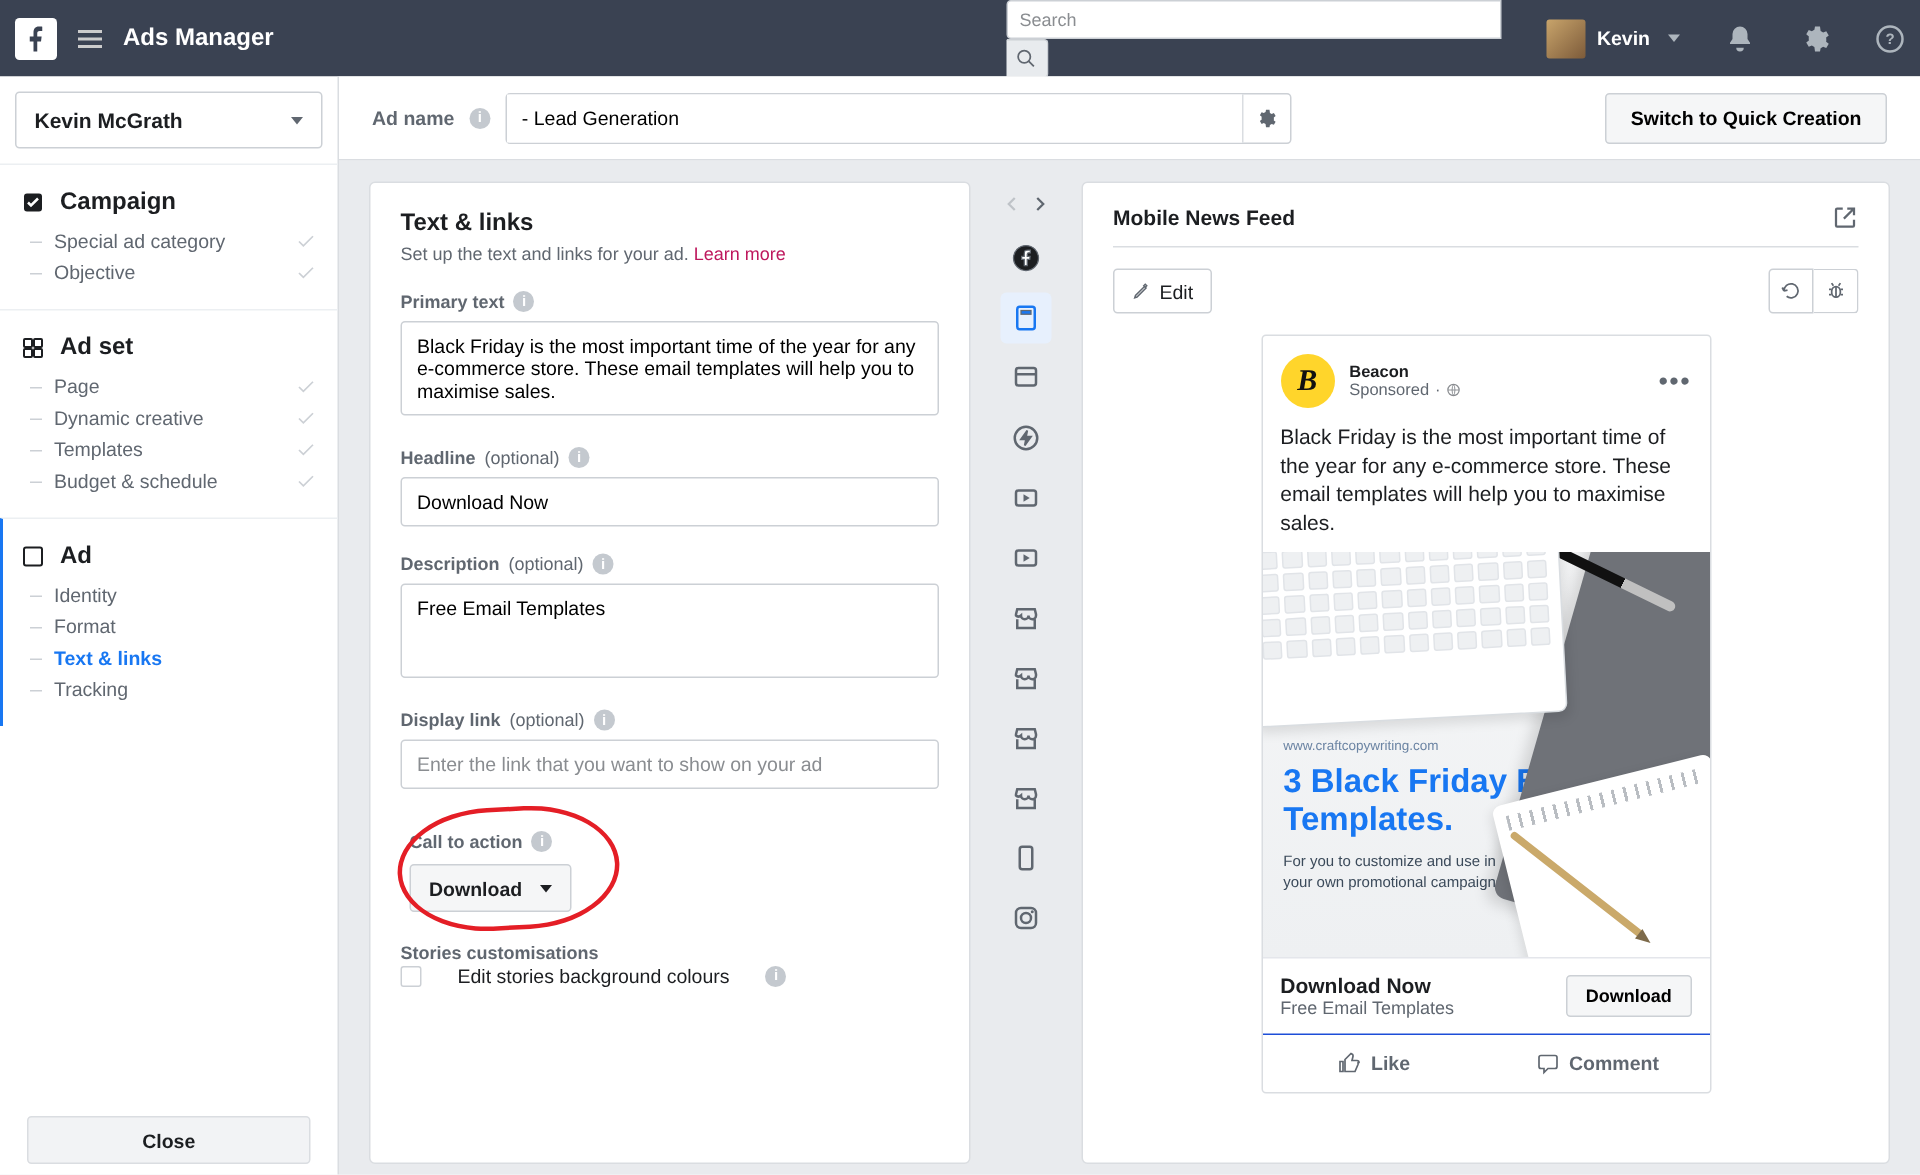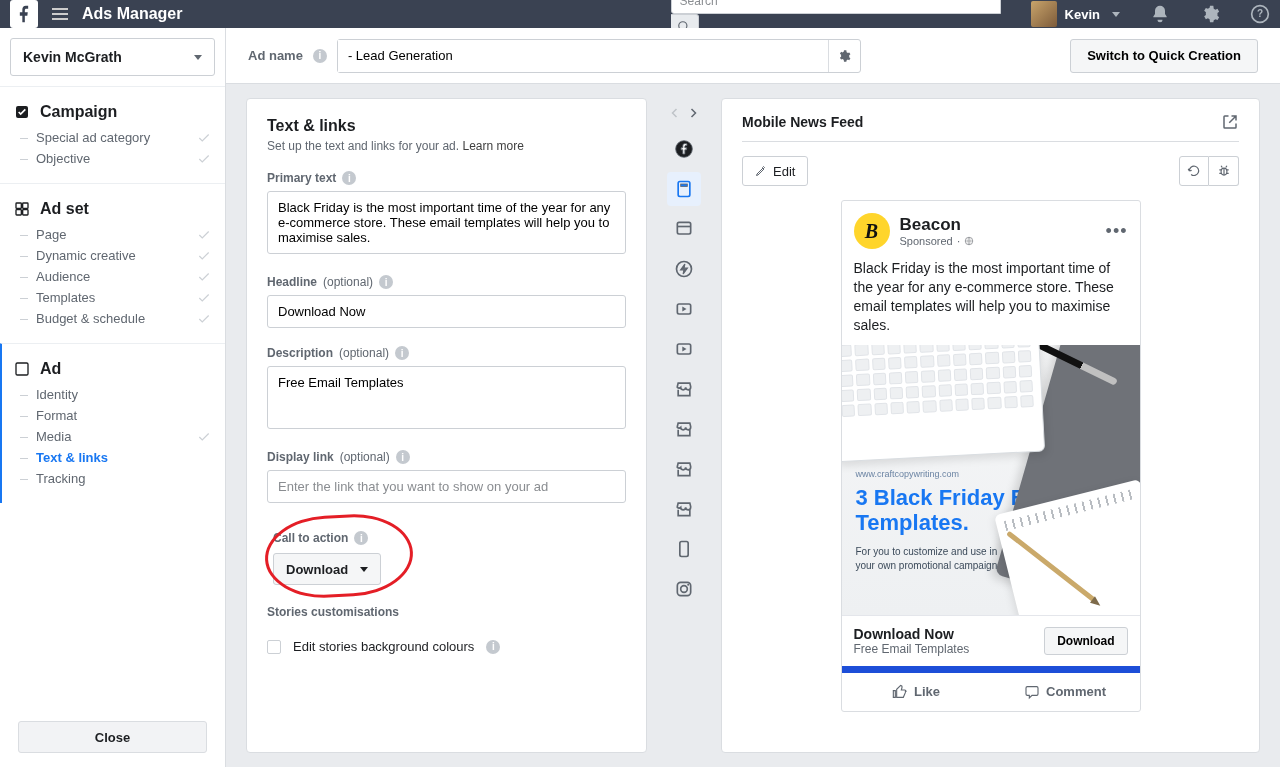--- a/index.html
+++ b/index.html
@@ -1,19 +1,19 @@
 <!DOCTYPE html>
 <html><head>
 <meta charset="utf-8">
 <style>
   * { box-sizing: border-box; margin: 0; padding: 0; }
   body { font-family: Helvetica, Arial, sans-serif; font-size: 13px; color: #1c1e21; background: #fff; width: 1280px; height: 783px; overflow: hidden; }
   
   
-  .topbar { height: 28px; background: #3a4252; display: flex; align-items: center; color: #fff; padding: 0 10px; gap: 14px; }
+  .topbar { height: 51px; background: #3a4252; display: flex; align-items: center; color: #fff; padding: 0 10px; gap: 14px; }
   .fb-logo { width: 28px; height: 28px; background: #fff; border-radius: 3px; display:flex;align-items:center;justify-content:center; }
   .fb-logo svg { width:20px; height:20px; }
   .topbar .title { font-size: 16px; font-weight: 600; }
   .menu-icon { display: flex; flex-direction: column; gap: 3px; cursor:pointer; }
   .menu-icon span { width: 16px; height: 2px; background: #ccc; }
   .searchbox { margin-left: auto; display:flex;flex-direction:column; }
   .searchbox input { width: 330px; height: 26px; background:#fff; border:1px solid #ccd0d5; border-radius:3px 0 0 3px; padding:0 8px; font-size:12px; }
   .searchbox .sbtn { width:28px;height:26px;background:#e8ebee;border:1px solid #ccd0d5;border-left:none;border-radius:0 3px 3px 0;display:flex;align-items:center;justify-content:center; }
   .avatar { width:26px;height:26px;background:linear-gradient(135deg,#c8a46b,#7d5b3a);border-radius:2px; }
   .userwrap{display:flex;align-items:center;gap:8px;margin-left:16px;}
@@ -53,48 +53,48 @@
   .editcard{width:401px;padding:18px 20px;overflow:auto;}
   .rail{width:46px;display:flex;flex-direction:column;align-items:center;padding-top:8px;gap:6px;}
   .rail .arrows{display:flex;gap:6px;color:#8a8d91;margin-bottom:6px;}
   .railbtn{width:34px;height:34px;border-radius:4px;display:flex;align-items:center;justify-content:center;cursor:pointer;}
   .railbtn.sel{background:#e7f0fd;}
   .railbtn svg{width:20px;height:20px;fill:#606770;stroke:#606770;}
   .previewcard{flex:1;padding:14px 20px;overflow:auto;}
 
   .section-title{font-size:16px;font-weight:700;}
   .section-sub{font-size:12px;color:#606770;margin-top:4px;}
-  .section-sub a{color:#404040;text-decoration:none;}
+  .section-sub a{color:#be185d;text-decoration:none;}
   .fld{margin-top:18px;}
   .fld-label{font-size:12px;font-weight:700;color:#606770;display:flex;align-items:center;gap:6px;}
   .fld-label .opt{font-weight:400;}
   .txtinput, .txtarea { width:100%;border:1px solid #ccd0d5;border-radius:3px;padding:8px 10px;font-size:13px;font-family:inherit;margin-top:6px;}
   .txtarea{resize:none;}
   .cta-drop{display:inline-flex;align-items:center;gap:8px;height:32px;border:1px solid #ccd0d5;border-radius:3px;background:#f5f6f7;padding:0 12px;font-size:13px;font-weight:600;margin-top:8px;cursor:pointer;}
   .redoval{position:relative;display:inline-block;padding:14px 30px 10px 6px;margin-top:2px;}
   .redoval::after{content:"";position:absolute;left:-2px;top:-2px;right:-2px;bottom:-2px;border:3px solid #e41e26;border-radius:50%/60%;transform:rotate(-3deg);}
-  .chkrow{display:flex;align-items:center;gap:12px;font-size:13px;color:#1c1e21;margin-top:20px;}
+  .chkrow{display:flex;align-items:center;gap:24px;font-size:13px;color:#1c1e21;margin-top:1px;}
   .chkbox{width:14px;height:14px;border:1px solid #ccd0d5;border-radius:2px;}
 
   
   .prevhdr{display:flex;align-items:center;justify-content:space-between;border-bottom:1px solid #dadde1;padding-bottom:10px;}
   .prevhdr h3{font-size:14px;font-weight:700;}
   .ext{width:18px;height:18px;}
   .editpill{display:inline-flex;align-items:center;gap:6px;border:1px solid #ccd0d5;border-radius:3px;height:30px;padding:0 12px;font-size:13px;cursor:pointer;}
   .prevtools{display:flex;align-items:center;gap:0;margin-left:auto;}
   .prevtools .tb{width:30px;height:30px;border:1px solid #ccd0d5;display:flex;align-items:center;justify-content:center;}
   .prevtools .tb:first-child{border-radius:3px 0 0 3px;}
   .prevtools .tb:last-child{border-radius:0 3px 3px 0;border-left:none;}
   .prevbody{padding-top:14px;}
   
   .adprev{border:1px solid #dadde1;border-radius:3px;width:300px;margin:0 auto;}
   .adprev-inner{padding:12px 12px 0 12px;}
   .adprev .head{display:flex;align-items:center;gap:10px;}
   .beacon{width:36px;height:36px;border-radius:50%;background:#ffd52b;display:flex;align-items:center;justify-content:center;font-family:Georgia,serif;font-style:italic;font-weight:700;font-size:20px;color:#111;}
-  .brand{font-size:17px;font-weight:700;}
+  .brand{font-size:11px;font-weight:700;}
   .spons{font-size:11px;color:#606770;display:flex;align-items:center;gap:4px;}
   .dots{margin-left:auto;font-size:18px;color:#606770;letter-spacing:1px;cursor:pointer;}
   .adtext{font-size:14px;line-height:1.35;margin-top:10px;}
   
   .creative{margin-top:10px;height:270px;background:linear-gradient(180deg,#f5f6f7 0%,#eef0f2 100%);position:relative;padding:14px;overflow:hidden;}
   .kb{position:absolute;top:-14px;left:-10px;width:210px;height:126px;background:#fff;border:1px solid #d9dde1;border-radius:6px;transform:rotate(-3deg);box-shadow:2px 4px 8px rgba(0,0,0,.1);}
   .kb .keys{padding:8px;display:grid;grid-template-columns:repeat(12,1fr);gap:3px;}
   .kb .keys span{height:12px;background:#eef0f2;border:1px solid #e1e4e8;border-radius:2px;}
   .notebook{position:absolute;top:-22px;right:-60px;width:170px;height:280px;background:#6f7278;border-radius:8px;transform:rotate(16deg);box-shadow:-4px 4px 10px rgba(0,0,0,.15);}
   .pen{position:absolute;top:10px;right:18px;width:110px;height:7px;background:linear-gradient(90deg,#111 0%,#111 65%,#c0c0c0 65%,#c0c0c0 100%);border-radius:4px;transform:rotate(26deg);}
@@ -104,21 +104,21 @@
   .pen2::after{content:"";position:absolute;right:-8px;top:-1px;width:0;height:0;border-left:10px solid #7d6a4a;border-top:4px solid transparent;border-bottom:4px solid transparent;}
   .cr-url{font-size:9px;color:#6b84a3;margin-top:110px;}
   .cr-h{font-size:22px;font-weight:700;color:#1877f2;line-height:1.15;margin-top:6px;}
   .cr-sub{font-size:10px;color:#3b4a5a;margin-top:10px;max-width:160px;line-height:1.35;}
   
   .linkrow{border-top:1px solid #e4e6eb;padding:10px 12px;display:flex;align-items:center;justify-content:space-between;}
   .linkrow .t1{font-size:14px;font-weight:700;}
   .linkrow .t2{font-size:12px;color:#606770;}
   .dlbtn{border:1px solid #ccd0d5;border-radius:3px;background:#f5f6f7;padding:6px 12px;font-size:12px;font-weight:600;cursor:pointer;}
   
-  .actions{display:flex;border-top:7px solid #1d4ed8;}
+  .actions{display:flex;border-top:1px solid #1d4ed8;}
   .actions .ab{flex:1;display:flex;align-items:center;justify-content:center;gap:6px;height:38px;font-size:13px;font-weight:600;color:#606770;cursor:pointer;}
   .actions svg{width:16px;height:16px;fill:none;stroke:#606770;stroke-width:1.7;}
   
   .prevwrap{display:flex;align-items:flex-start;gap:10px;justify-content:space-between;margin-bottom:14px;}
   ::placeholder{color:#8a8d91;}
 </style>
 </head>
 <body>
 
 <div class="topbar">
@@ -205,26 +205,20 @@
               <path d="M4 12l5 5L20 6"></path>
             </svg></span>
         </div>
       <div class="navitem">
           <span>Dynamic creative</span>
           <span class="check"><svg viewBox="0 0 24 24">
               <path d="M4 12l5 5L20 6"></path>
             </svg></span>
         </div>
       <div class="navitem">
-          <span>Audience</span>
-          <span class="check"><svg viewBox="0 0 24 24">
-              <path d="M4 12l5 5L20 6"></path>
-            </svg></span>
-        </div>
-      <div class="navitem">
           <span>Templates</span>
           <span class="check"><svg viewBox="0 0 24 24">
               <path d="M4 12l5 5L20 6"></path>
             </svg></span>
         </div>
       <div class="navitem">
           <span>Budget &amp; schedule</span>
           <span class="check"><svg viewBox="0 0 24 24">
               <path d="M4 12l5 5L20 6"></path>
             </svg></span>
@@ -236,26 +230,20 @@
         <svg class="sqicon" viewBox="0 0 24 24">
             <rect x="3" y="3" width="18" height="18" rx="2" fill="none" stroke="#1c1e21" stroke-width="2"></rect>
           </svg>
         <span>Ad</span>
       </div>
       <div class="navitem">
           <span>Identity</span>
         </div>
       <div class="navitem">
           <span>Format</span>
-        </div>
-      <div class="navitem">
-          <span>Media</span>
-          <span class="check"><svg viewBox="0 0 24 24">
-              <path d="M4 12l5 5L20 6"></path>
-            </svg></span>
         </div>
       <div class="navitem active">
           <span>Text &amp; links</span>
         </div>
       <div class="navitem">
           <span>Tracking</span>
         </div>
     </div>
 
     <button class="closebtn">Close</button>

